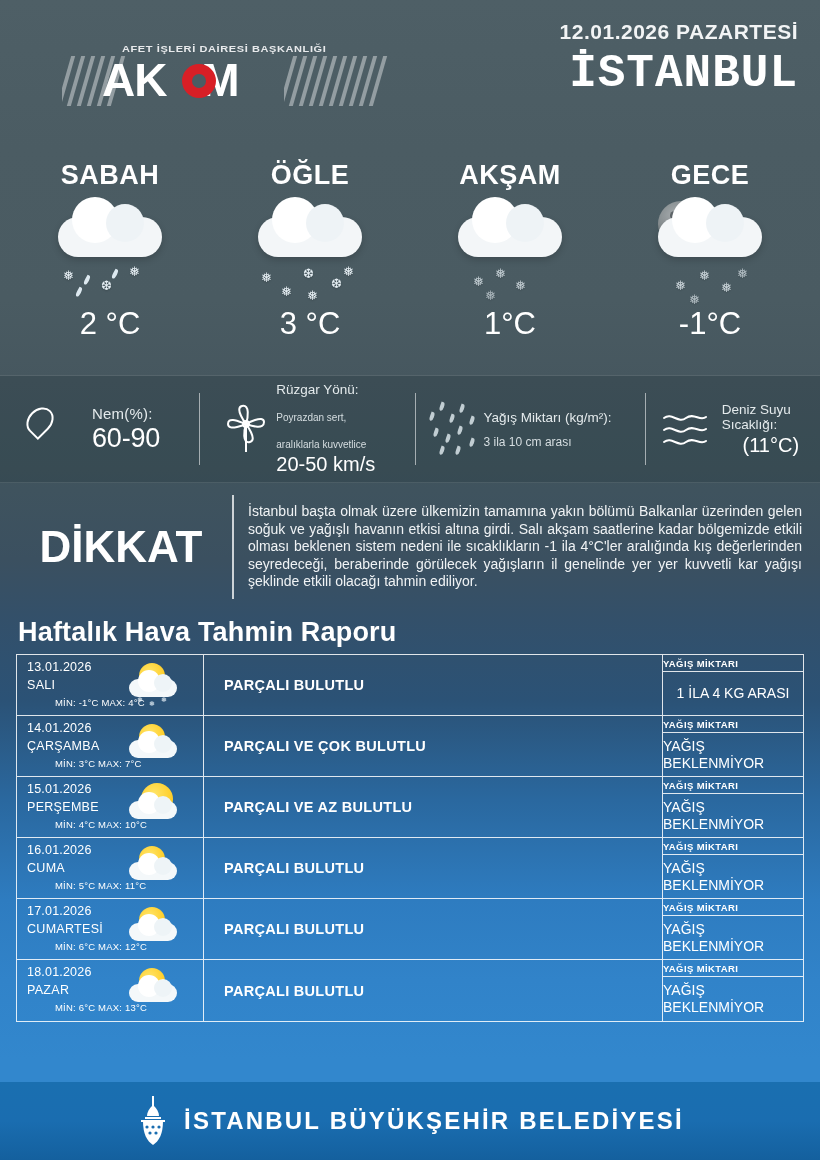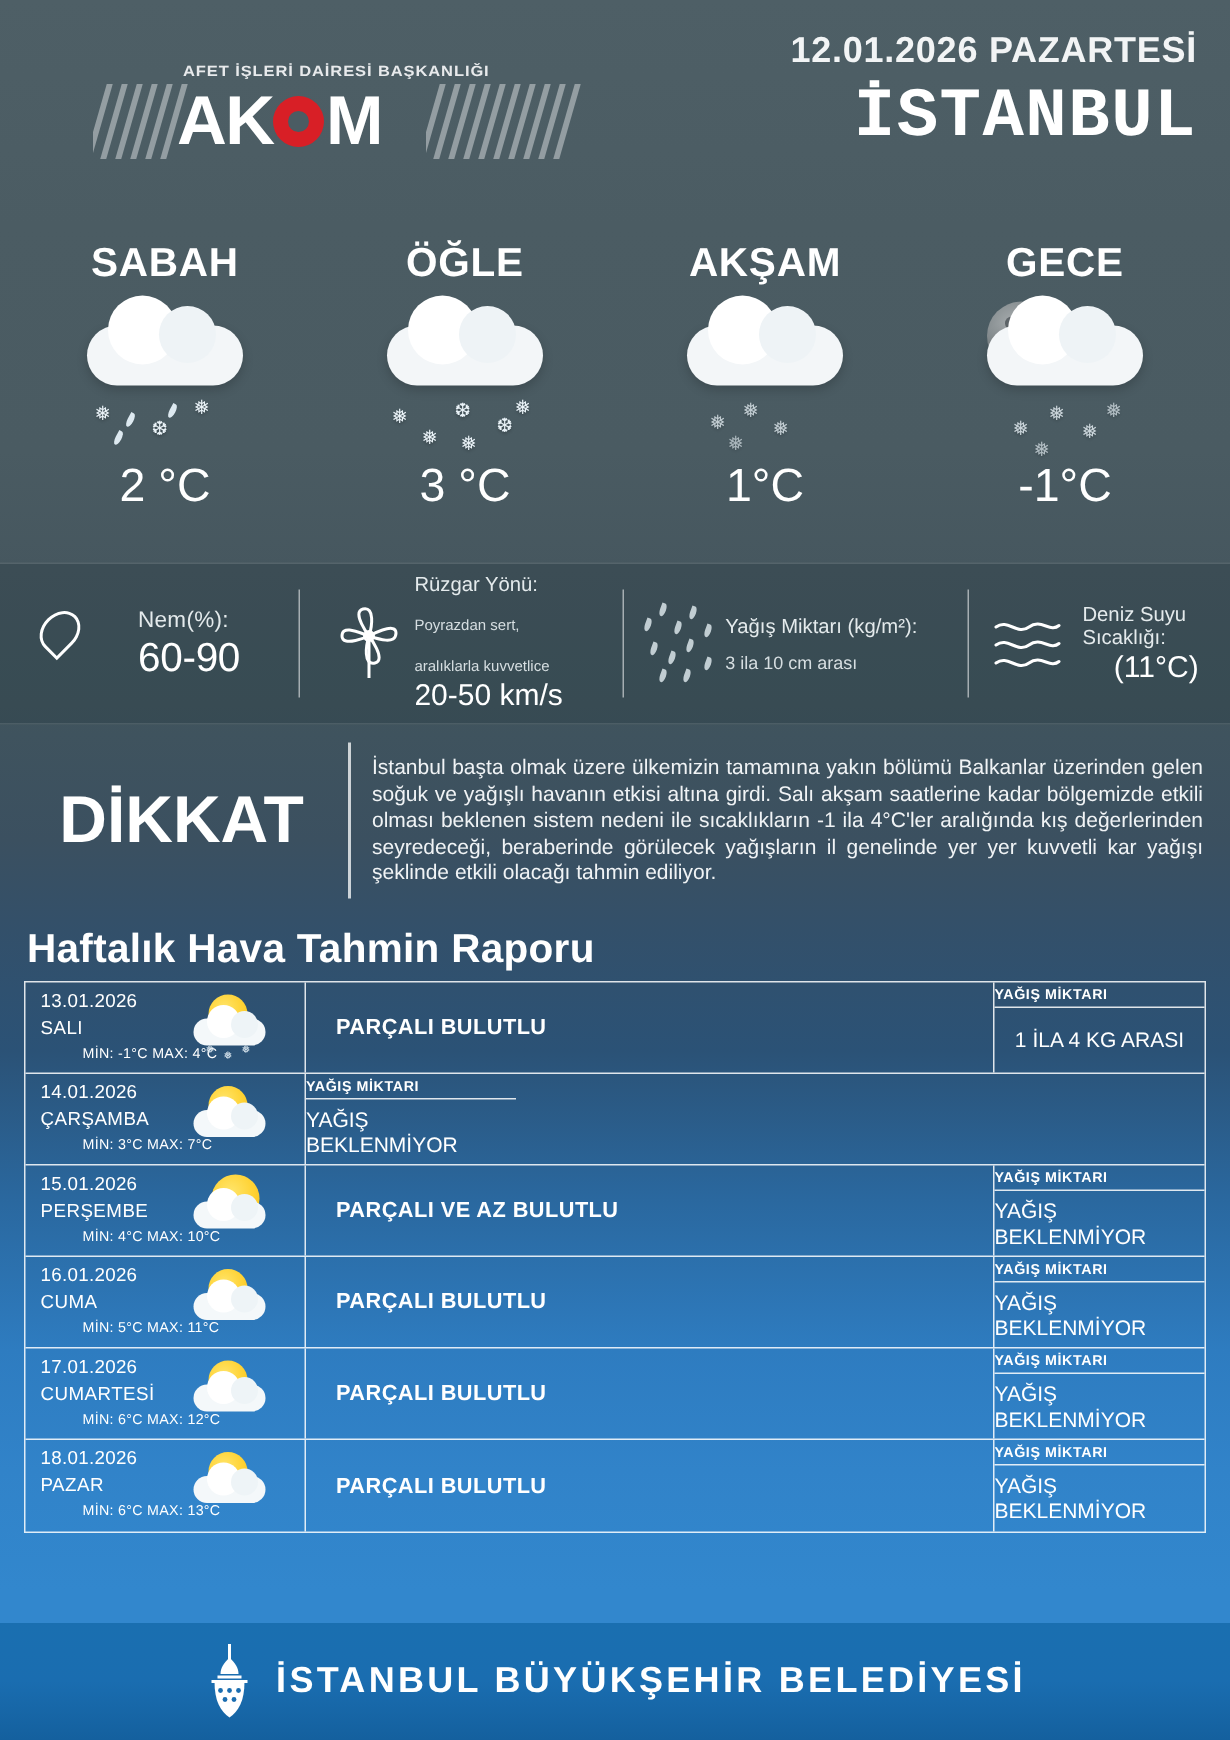--- a/index.html
+++ b/index.html
@@ -33,37 +33,37 @@
     transform: scaleY(0.9);
   }
   .stripes { position: absolute; top: 14px; height: 50px; overflow: hidden; }
   .stripes.left { left: 0px; width: 68px; }
   .stripes.right { left: 222px; width: 112px; }
   .stripes i {
     position: absolute; top: -8px; width: 4px; height: 66px;
     background: rgba(255,255,255,0.40); transform: skewX(-16deg);
   }
   .akom-text {
-    position: absolute; left: 56px; top: 12px;
+    position: absolute; left: 40px; top: 12px;
     font-size: 46px; font-weight: bold; letter-spacing: -1px;
     line-height: 52px; color: #ffffff;
   }
   .akom-o {
     position: absolute; left: 120px; top: 22px;
     width: 34px; height: 34px; border-radius: 50%;
     background: #d81f26;
   }
   .akom-o::after {
     content: ""; position: absolute; left: 10px; top: 10px;
     width: 14px; height: 14px; border-radius: 50%;
     background: #4b5c63;
   }
   .hdr-right { position: absolute; right: 22px; top: 20px; text-align: right; }
   .hdr-date {
-    font-size: 24px; font-weight: bold; letter-spacing: 0.5px;
+    font-size: 21px; font-weight: bold; letter-spacing: 0.5px;
     color: #f2f4f5;
   }
   .hdr-city {
     font-size: 46px; font-weight: bold; line-height: 56px;
     letter-spacing: 1px; margin-top: 2px; color: #ffffff; font-family: Liberation Mono, monospace;
   }
 
   
   .dayparts {
     position: relative; height: 225px;
@@ -464,20 +464,21 @@
         <div class="d-date">14.01.2026</div>
         <div class="d-day">ÇARŞAMBA</div>
         <div class="d-minmax">MİN:  3°C MAX:  7°C</div>
         <div class="d-icon">
           <div class="wi">
               <div class="sun"></div>
               <div class="cl1"></div>
             </div>
         </div>
       </div>
+      <div class="c-desc">PARÇALI VE ÇOK BULUTLU</div>
       <div class="c-prec">
         <div class="prec-head">YAĞIŞ MİKTARI</div>
         <div class="prec-val">YAĞIŞ BEKLENMİYOR</div>
       </div>
     </div>
 
     <div class="trow">
       <div class="c-date">
         <div class="d-date">15.01.2026</div>
         <div class="d-day">PERŞEMBE</div>

